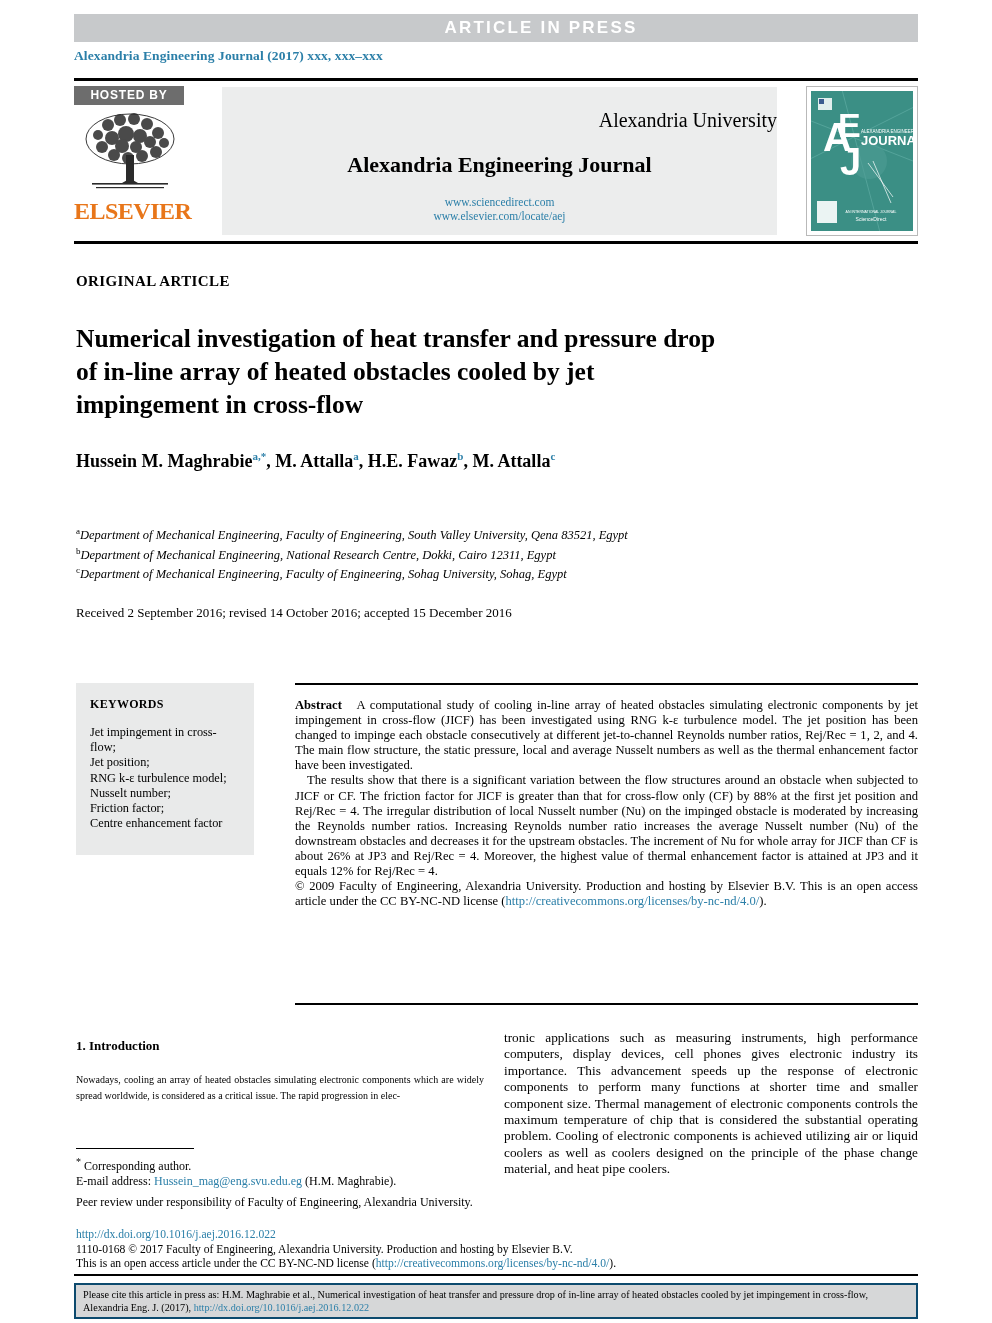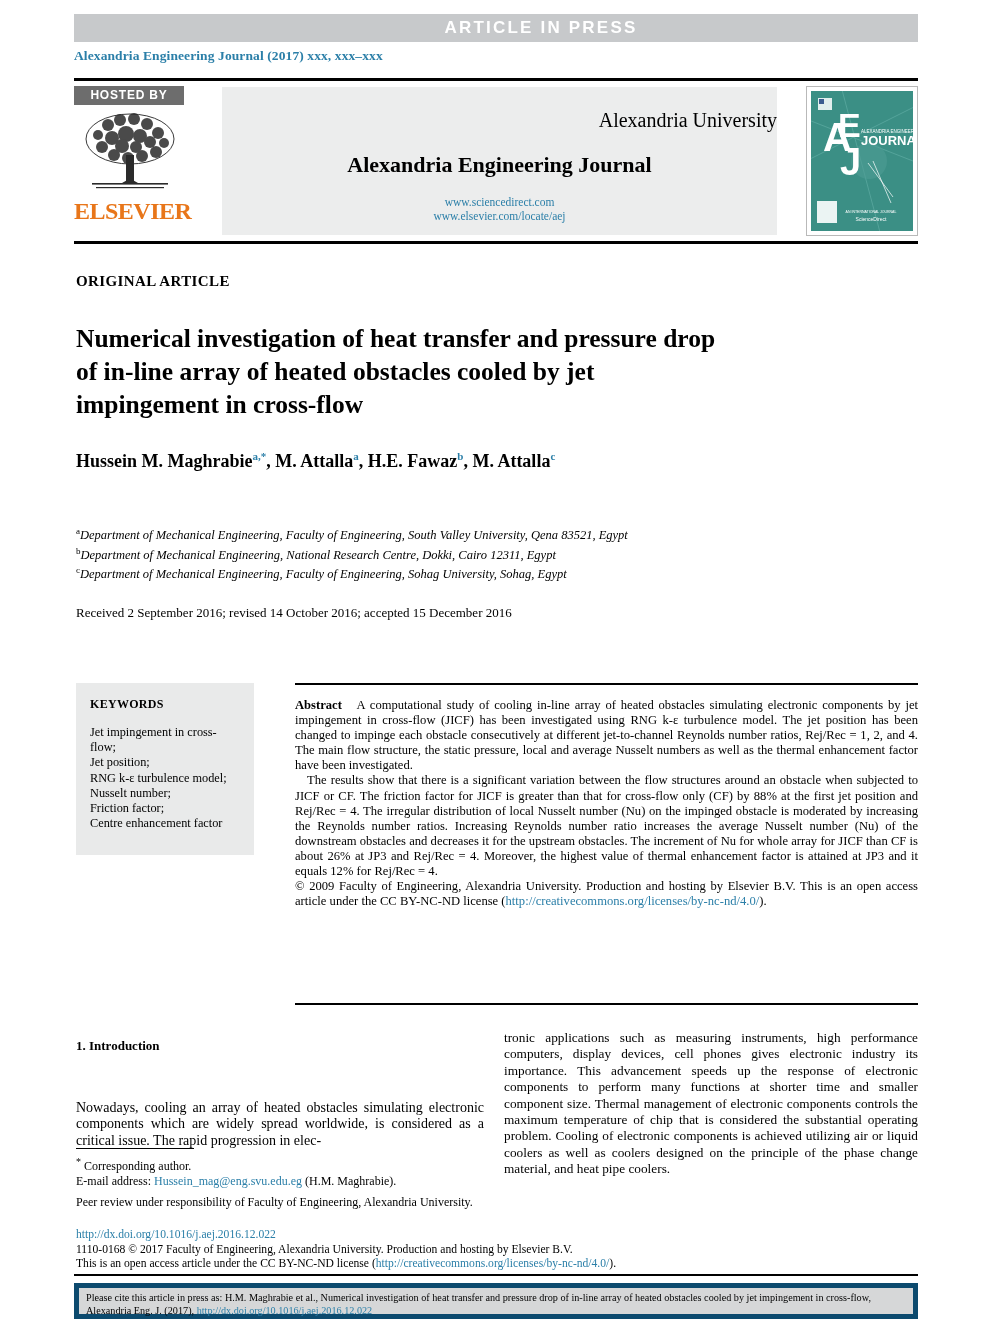--- a/index.html
+++ b/index.html
@@ -123,21 +123,21 @@
 
   .abs-rule-bot { position:absolute; left:295px; top:1003px; width:623px; height:1.6px; background:#000; }
 
   
   .sec-head {
     position:absolute; left:76px; top:1038px;
     font-weight:bold; font-size:13px;
   }
   .col-left {
     position:absolute; left:76px; top:1072px; width:408px;
-    font-size:14px; line-height:16.4px; text-align:justify;margin-top:28px;
+    font-size:10px; line-height:16.4px; text-align:justify;
   }
   .col-right {
     position:absolute; left:504px; top:1030px; width:414px;
     font-size:13.3px; line-height:16.4px; text-align:justify;
   }
 
   
   .fn-rule { position:absolute; left:76px; top:1148px; width:118px; height:1.4px; background:#000; }
   .footnotes {
     position:absolute; left:76px; top:1154px; width:410px;
@@ -150,21 +150,21 @@
     position:absolute; left:76px; top:1228px; width:850px;
     font-size:11.6px; line-height:14.6px;
   }
   .doi-block .doi { color:#2b7fa8; }
 
   .rule-bottom2 { position:absolute; left:74px; top:1274px; width:844px; height:1.6px; background:#000; }
 
   
   .cite-box {
     position:absolute; left:74px; top:1283px; width:844px; height:36px;
-    background:#d6d7d8; border:5px solid #0c4a6e;
+    background:#d6d7d8; border:2px solid #0c4a6e;
     font-size:10.2px; line-height:12.6px; padding:4px 6px 13px 7px;
   }
 
   
   svg { display:block; }
 </style>
 </head>
 <body>
 
 <div class="page">

